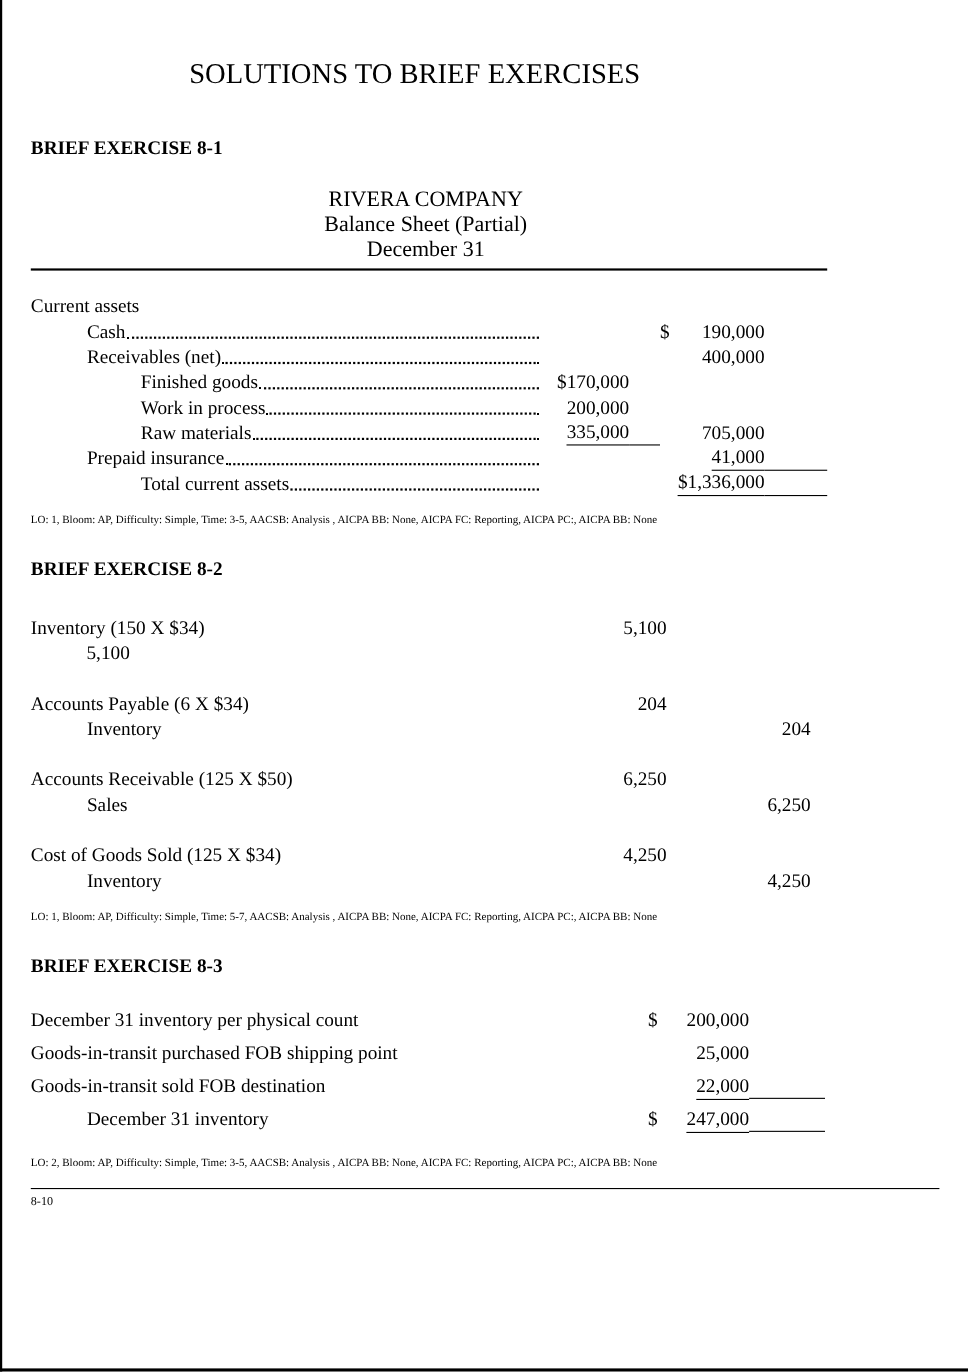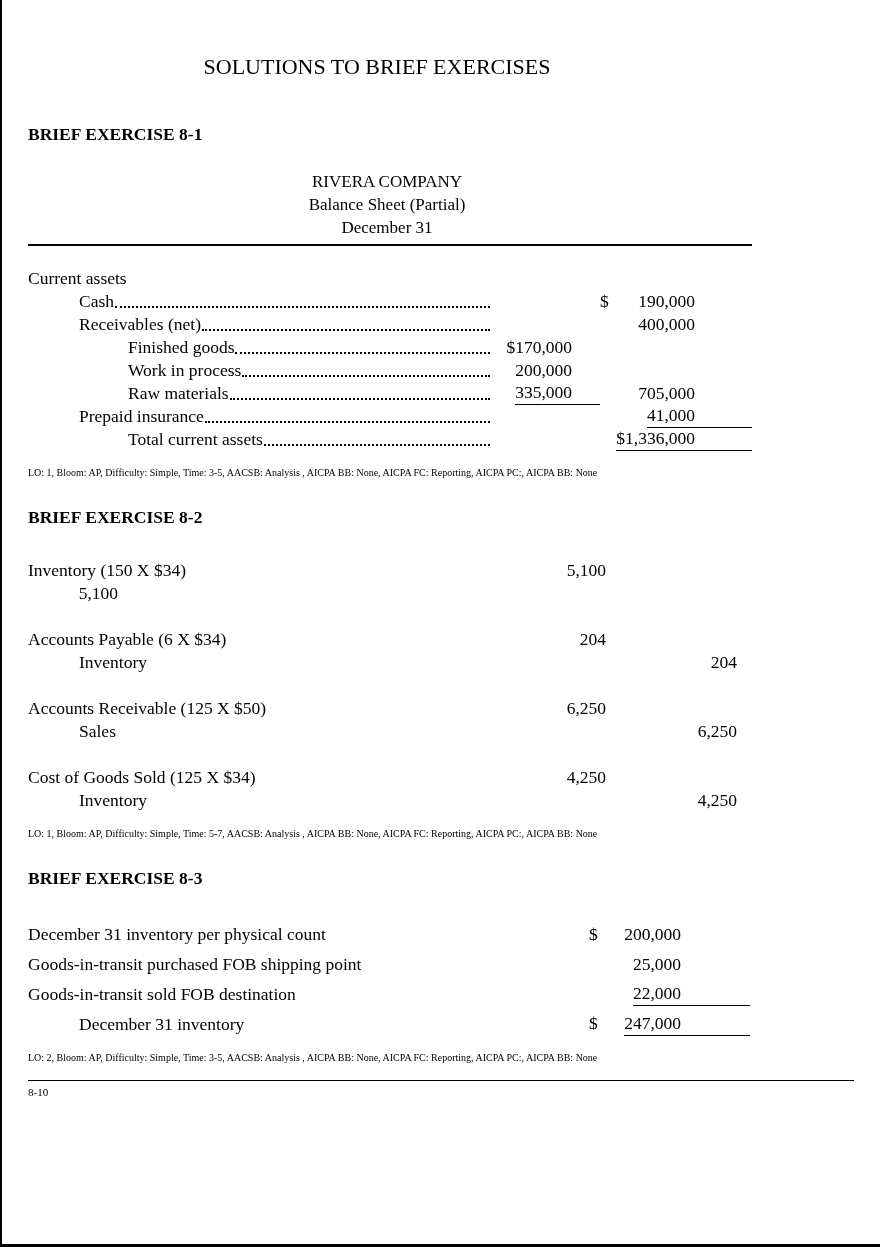--- a/index.html
+++ b/index.html
@@ -16,36 +16,36 @@
     height: 1247px;
     background: #fff;
     border-left: 2px solid #000;
     border-bottom: 3px solid #000;
     padding-top: 54px;
     overflow: hidden;
   }
   .title {
     width: 750px;
     text-align: center;
-    font-size: 22px;
+    font-size: 26px;
     line-height: 26px;
   }
   .sec {
     margin-left: 26px;
     font-size: 17.5px;
     line-height: 24px;
     font-weight: 700;
   }
   .sec-1 { margin-top: 42px; }
   .sec-2 { margin-top: 26px; }
   .sec-3 { margin-top: 26px; }
   .stmt-head {
     width: 750px;
     text-align: center;
-    font-size: 17px;
+    font-size: 20px;
     line-height: 23px;
     margin-top: 24px;
     padding-left: 20px;
   }
   .rule {
     margin-left: 26px;
     width: 724px;
     border-top: 2px solid #000;
     margin-top: 5px;
   }
@@ -79,21 +79,21 @@
   
   .je { margin-left: 26px; width: 709px; font-size: 17.5px; margin-top: 30px; }
   .je-row { display: flex; align-items: flex-end; height: 23px; line-height: 23px; }
   .je-entry + .je-entry { margin-top: 23px; }
   .je-lbl { flex: 1; white-space: nowrap; }
   .je-amt { width: 90px; text-align: right; }
   .je-sp { width: 131px; height: 23px; }
   .je-amt2 { width: 90px; text-align: right; }
   
   .i3 { margin-left: 26px; width: 722px; font-size: 17.5px; margin-top: 26px; }
-  .i3-row { display: flex; align-items: flex-end; height: 30px; line-height: 23px; }
+  .i3-row { display: flex; align-items: flex-start; height: 30px; line-height: 23px; }
   .i3-lbl { flex: 1; white-space: nowrap; }
   .i3-amt { width: 92px; display: flex; justify-content: space-between; }
   .i3-tail { width: 69px; height: 23px; }
   
   .bottom-rule {
     margin-left: 26px;
     width: 826px;
     border-top: 1.5px solid #000;
     margin-top: 16px;
   }

